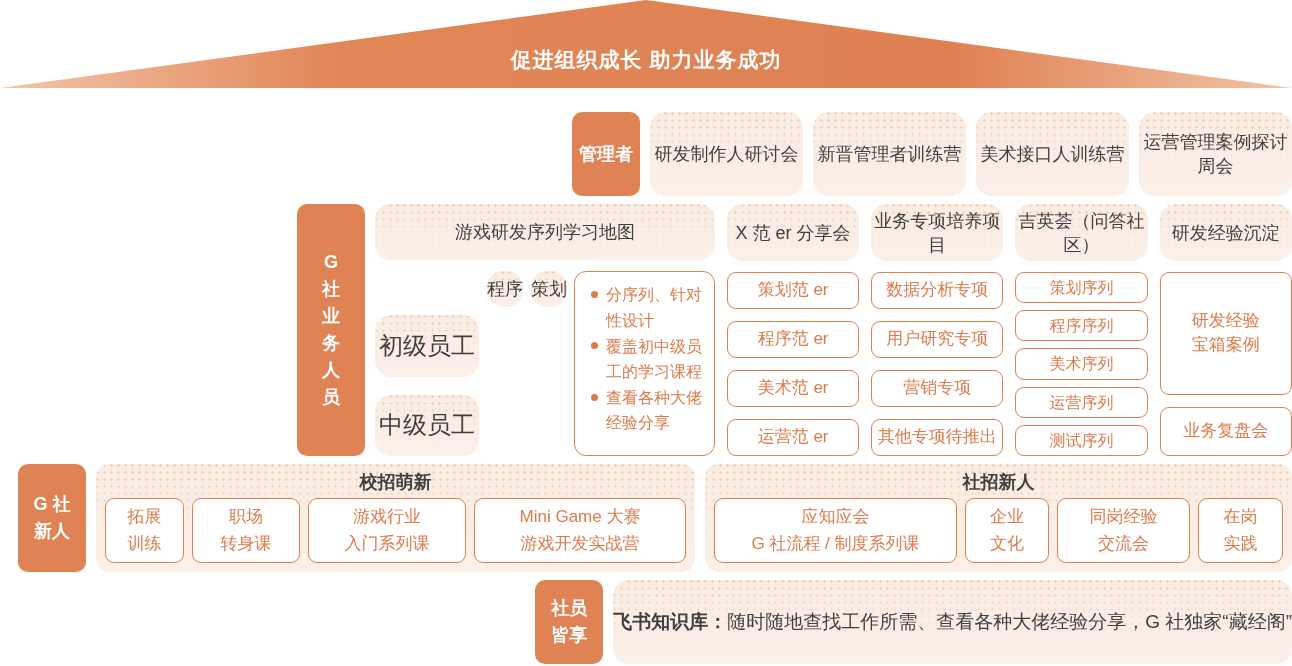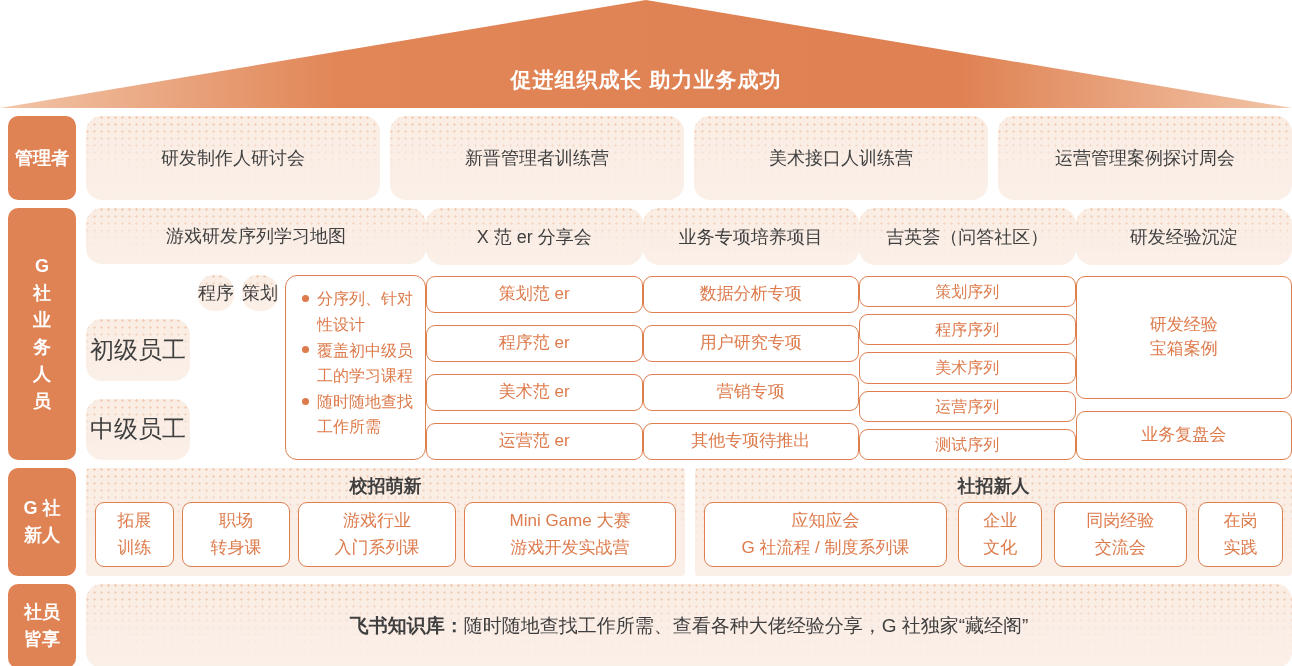--- a/index.html
+++ b/index.html
@@ -3,32 +3,32 @@
 <meta charset="utf-8">
 <style>
   * { margin:0; padding:0; box-sizing:border-box; }
   html,body { background:#ffffff; }
   .canvas {
     position:relative; width:1292px; height:666px; background:#ffffff;
     font-family:"Liberation Sans","DejaVu Sans",sans-serif; color:#3f3f3f;
     overflow:hidden;
   }
   
-  .roof { position:relative; height:108px; margin-bottom:8px; }
+  .roof { position:relative; height:88px; margin-bottom:24px; }
   .roof-shape {
     position:absolute; inset:0;
     clip-path:polygon(50% 0%, 100% 100%, 0% 100%);
     background:linear-gradient(90deg,#f2c5a8 0%,#e18657 26%,#df8152 74%,#f2c5a8 100%);
   }
   .roof-title {
     position:absolute; left:0; right:0; bottom:14px; text-align:center;
     color:#ffffff; font-weight:bold; font-size:21px; letter-spacing:1px;
   }
   
-  .rows { display:flex; flex-direction:column; gap:8px; padding-left:8px; }
+  .rows { display:flex; flex-direction:column; gap:8px; padding-left:8px;align-items:flex-end; }
   .row { display:flex; gap:10px; }
   .row-label {
     flex:0 0 68px; background:#df8355; border-radius:10px; color:#ffffff;
     font-weight:bold; font-size:18px; display:flex; align-items:center;
     justify-content:center; text-align:center; white-space:pre-line; line-height:1.5;
   }
   .row1 { height:84px; }
   .row2 { height:252px; }
   .row3 { height:108px; }
   .row4 { height:84px; }
@@ -45,21 +45,21 @@
     font-size:18px; text-align:center;
   }
   .outline {
     background:#ffffff; border:1.5px solid #de7f4f; border-radius:9px;
     color:#dd7b4c; display:flex; align-items:center; justify-content:center;
     font-size:17px; text-align:center; white-space:pre-line; line-height:1.45;
   }
   
   .row1 .cell { flex:1; }
   
-  .r2-grid { flex:1; display:flex; }
+  .r2-grid { flex:1; display:flex; gap:12px; }
   .r2-col { display:flex; flex-direction:column; flex:1; min-width:0; }
   .r2-col1 { flex:0 0 340px; }
   .r2-header { height:57px; margin-bottom:11px; font-size:18px; }
   .r2-items { flex:1; display:flex; flex-direction:column; gap:12px; }
   .r2-items.tight { gap:7px; }
   .r2-items .outline { flex:1; min-height:0; }
   .r2-items .sm { font-size:16px; }
   .r2-items .tall { flex:2.55; }
   .r2c1-body { flex:1; display:flex; gap:8px; }
   .r2c1-left { flex:0 0 104px; display:flex; flex-direction:column; gap:18px; padding-top:44px; }
@@ -71,21 +71,21 @@
     flex:1; background:#ffffff; border:1.5px solid #de7f4f; border-radius:12px;
     padding:10px 10px 19px 12px; display:flex; align-items:center;
   }
   .bullet-box ul { list-style:none; color:#dd7b4c; font-size:16px; line-height:1.6; }
   .bullet-box li { position:relative; padding-left:19px; }
   .bullet-box li::before {
     content:""; position:absolute; left:4px; top:0.55em; width:7px; height:7px;
     border-radius:50%; background:#dd7b4c;
   }
   
-  .panel { flex:1; border-radius:4px; padding:2px 9px 9px; display:flex; flex-direction:column; }
+  .panel { flex:1; border-radius:14px; padding:2px 9px 9px; display:flex; flex-direction:column; }
   .panel-title {
     height:32px; display:flex; align-items:center; justify-content:center;
     font-weight:bold; font-size:18px; color:#3f3f3f;
   }
   .panel-items { flex:1; display:flex; gap:8px; justify-content:space-between; }
   .panel-items .outline { line-height:1.55; }
   .b-w1 { flex:0 0 79px; } .b-w2 { flex:0 0 108px; } .b-w3 { flex:0 0 158px; } .b-w4 { flex:0 0 212px; }
   .s-w1 { flex:0 0 243px; } .s-w2 { flex:0 0 84px; } .s-w3 { flex:0 0 133px; } .s-w4 { flex:0 0 85px; }
   
   .row4 .cell { flex:1; font-size:19px; }
@@ -129,21 +129,21 @@
             </div>
             <div class="r2c1-right">
               <div class="tags">
                 <div class="cell dotted tag">程序</div>
                 <div class="cell dotted tag">策划</div>
               </div>
               <div class="bullet-box">
                 <ul>
                   <li>分序列、针对性设计</li>
                   <li>覆盖初中级员工的学习课程</li>
-                  <li>随时随地查找工作所需</li>
+                  <li>查看各种大佬经验分享</li>
                 </ul>
               </div>
             </div>
           </div>
         </div>
 
         <div class="r2-col">
           <div class="cell dotted r2-header">X 范 er 分享会</div>
           <div class="r2-items">
             <div class="outline">策划范 er</div>

